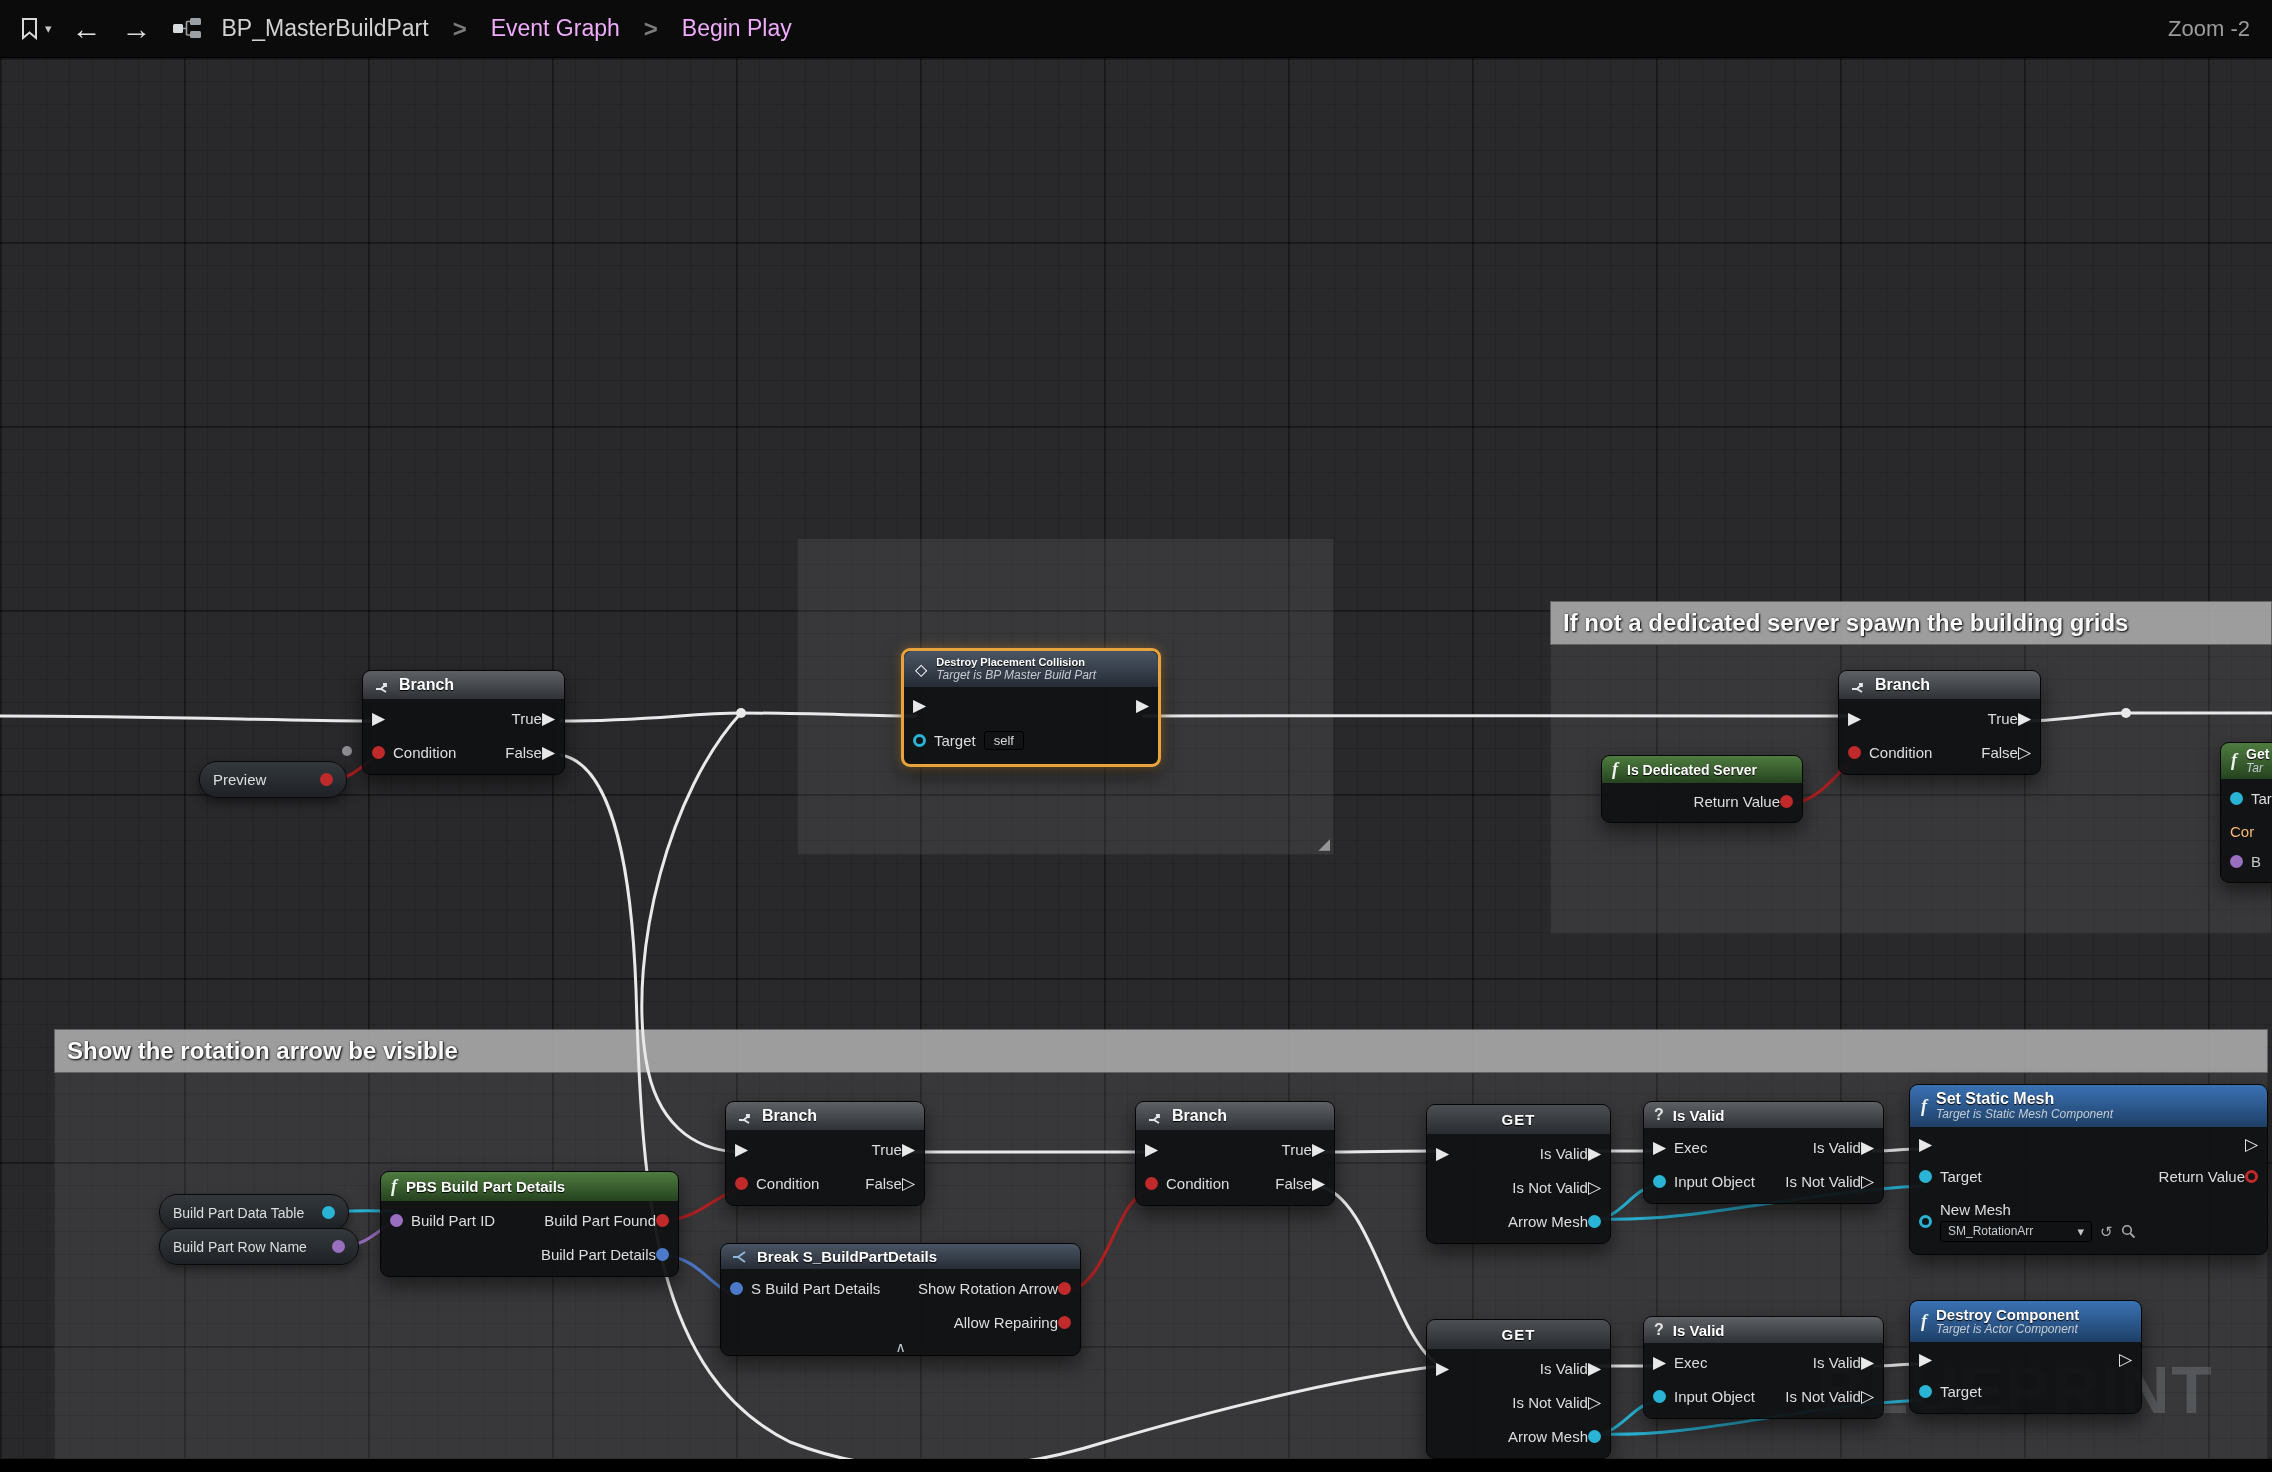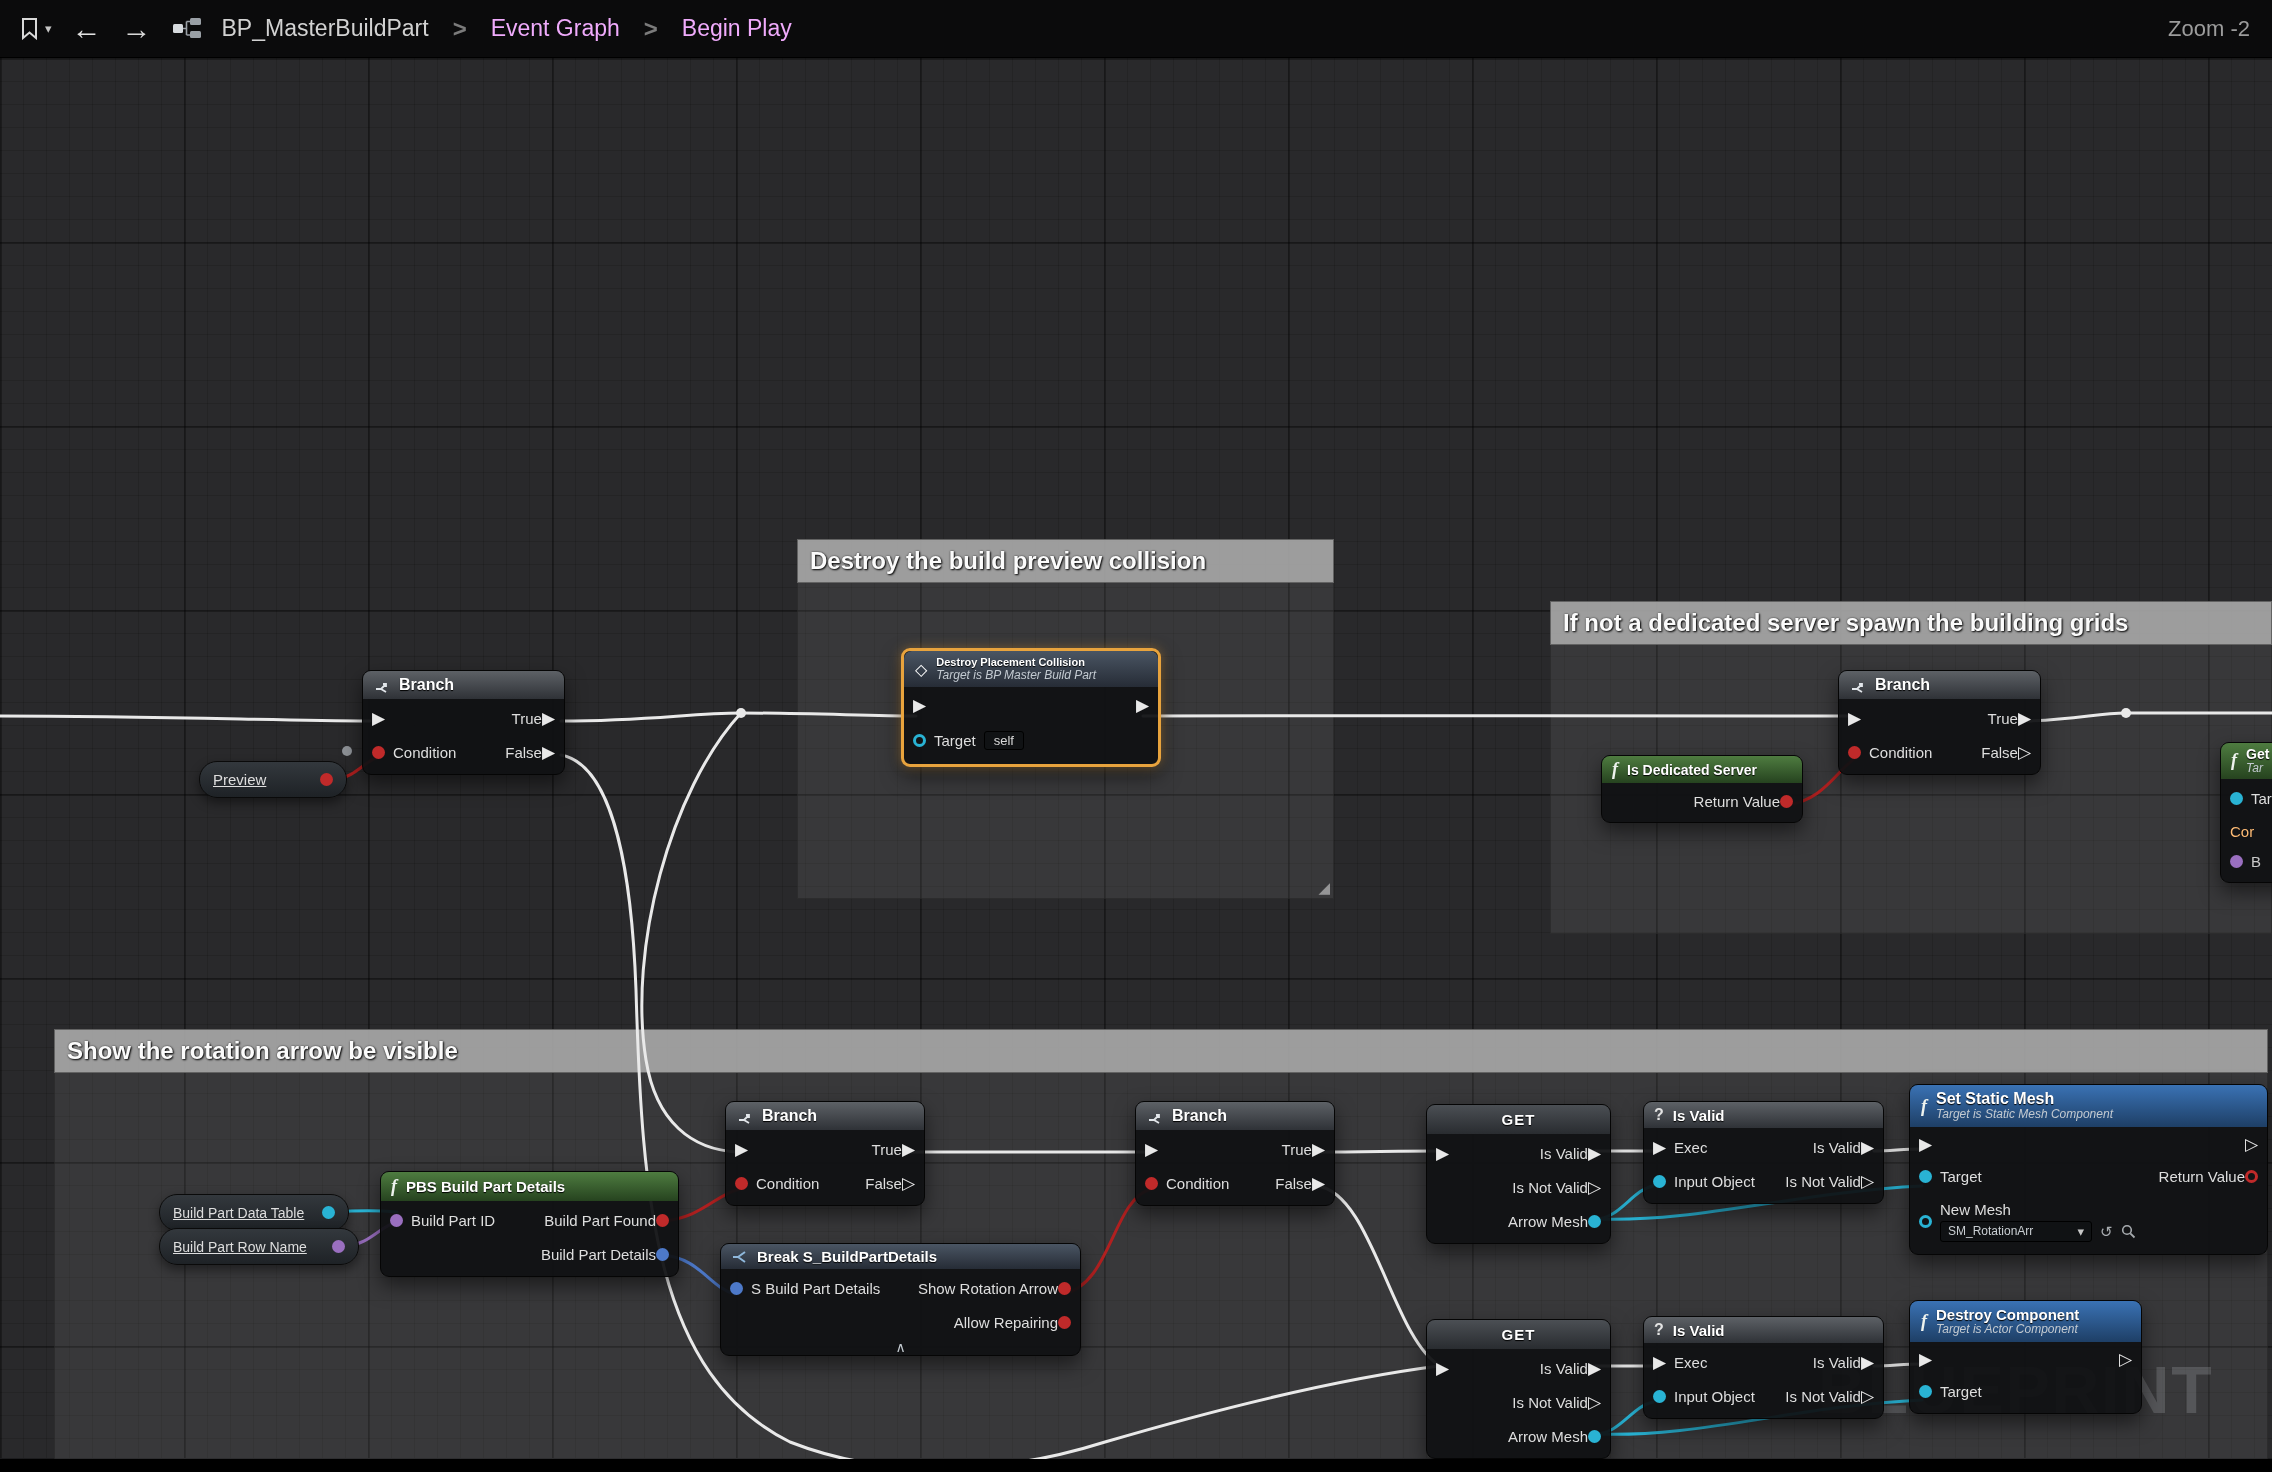--- a/index.html
+++ b/index.html
@@ -94,21 +94,21 @@
   .c-red { color:#c02a2a; } .c-cyan { color:#29b3d4; } .c-purple { color:#9a6fc0; } .c-blue { color:#4d79c9; }
   .valbox { background:#101214; border:1px solid #000; color:#d8d8d8; font-size:13px; padding:1px 9px; border-radius:3px; }
 
   
   .pill {
     position:absolute; z-index:5; height:37px; border-radius:18px;
     background:linear-gradient(#33383d,#1e2226); border:1.5px solid #0a0a0a;
     display:flex; align-items:center; gap:10px; padding:0 13px;
     box-shadow:0 5px 11px rgba(0,0,0,0.45);
   }
-  .pill .pin-label { font-size:15px;text-decoration:underline; }
+  .pill .pin-label { font-size:15px; }
 
   .collapse-chevron { position:absolute; bottom:1px; left:50%; transform:translateX(-50%); color:#c3cad0; font-size:14px; line-height:1; }
 
   .combo {
     display:flex; align-items:center; justify-content:space-between; gap:6px;
     background:#101214; border:1px solid #000; color:#c9ced2; font-size:12px;
     padding:2px 7px; border-radius:3px; width:152px;
   }
   .combo-line { display:flex; align-items:center; gap:8px; margin-top:2px; }
   .nm-col { display:flex; flex-direction:column; gap:1px; }
@@ -143,21 +143,20 @@
   <span class="crumb-sep">&gt;</span>
   <span class="crumb dim">Event Graph</span>
   <span class="crumb-sep">&gt;</span>
   <span class="crumb dim">Begin Play</span>
   <span class="zoom">Zoom -2</span>
 </div>
 
 <div class="canvas"></div>
 
 <div class="comment" style="left:797px; top:539px; width:537px;">
-  <div class="comment-header">Destroy the build preview collision</div>
   <div class="comment-body" style="height:316px;">
     <span class="resize-grip">◢</span>
   </div>
 </div>
 
 <div class="comment" style="left:1550px; top:601px; width:722px;">
   <div class="comment-header">If not a dedicated server spawn the building grids</div>
   <div class="comment-body" style="height:289px;"></div>
 </div>
 

